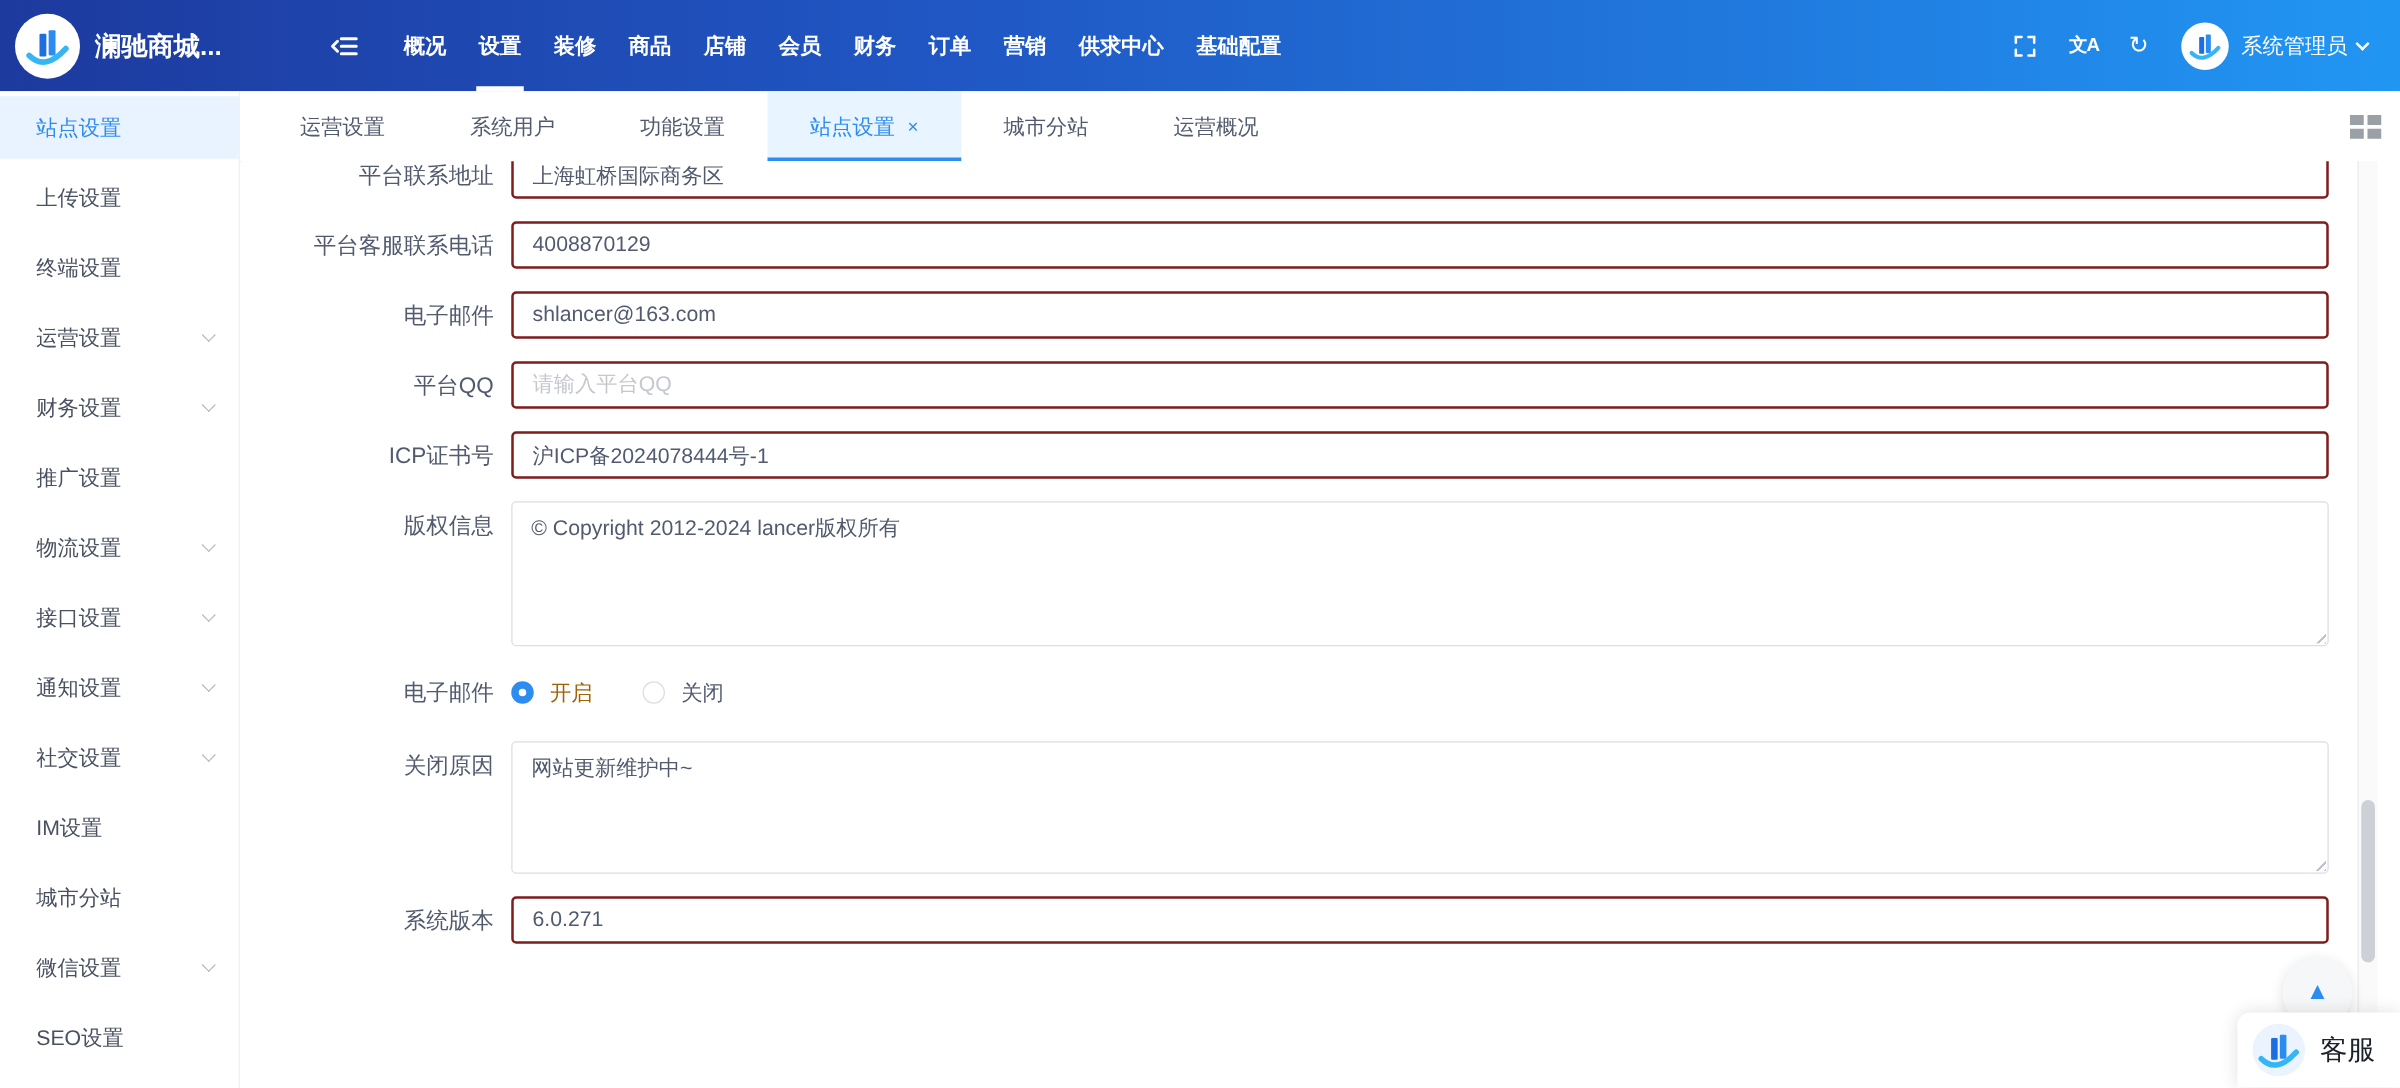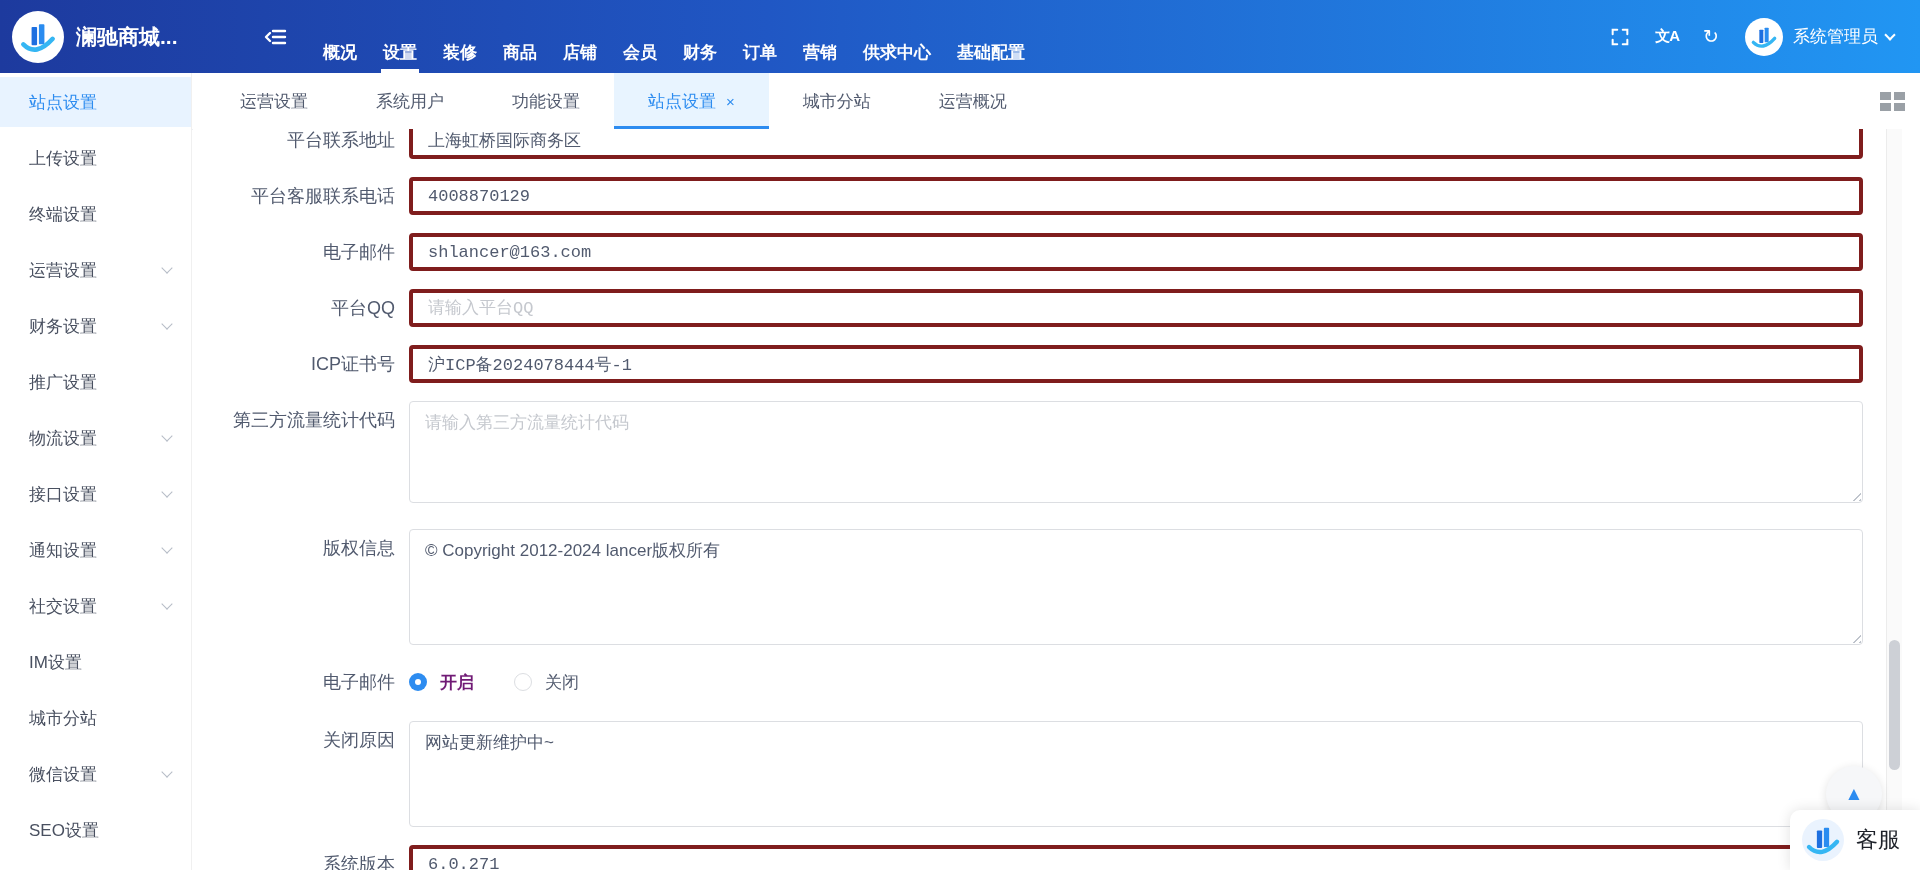--- a/index.html
+++ b/index.html
@@ -10,21 +10,21 @@
   .topbar { position:absolute; left:0; top:0; width:1920px; height:73px;
     background:linear-gradient(90deg,#1d3a9e 0%,#2057c4 40%,#2196f3 100%);
     display:flex; align-items:center; color:#fff; }
   .brand { display:flex; align-items:center; width:248px; padding-left:12px; }
   .logo-circle { width:52px; height:52px; border-radius:50%; background:#fff;
     display:flex; align-items:center; justify-content:center; flex:0 0 auto; }
   .brand-title { font-size:21px; font-weight:bold; margin-left:12px; white-space:nowrap; }
   .fold-icon { margin-left:16px; cursor:pointer; display:flex; }
   .topmenu { display:flex; margin-left:22px; height:73px; }
   .topmenu-item { position:relative; font-size:17px; font-weight:bold; line-height:73px;
-    padding:16px 13px; cursor:pointer; white-space:nowrap; }
+    padding:0 13px; cursor:pointer; white-space:nowrap; }
   .topmenu-item.active:after { content:""; position:absolute; left:50%; bottom:0;
     transform:translateX(-50%); width:38px; height:4px; background:#fff; }
   .topbar-right { margin-left:auto; display:flex; align-items:center; padding-right:26px; }
   .tb-icon { margin-left:24px; cursor:pointer; display:flex; align-items:center;
     font-size:19px; color:#fff; }
   .translate-icon { font-size:15px; font-weight:bold; letter-spacing:-1px; }
   .avatar { width:38px; height:38px; border-radius:50%; background:#fff; margin-left:26px;
     display:flex; align-items:center; justify-content:center; }
   .user-name { font-size:17px; margin-left:10px; cursor:pointer; }
   .caret-down { display:inline-block; border:solid #fff; border-width:0 2px 2px 0;
@@ -56,42 +56,42 @@
     padding:3.5px; transform:rotate(45deg); margin-top:-4px; }
 
   
   .content { position:absolute; left:193px; top:129px; right:0; bottom:0;
     background:#fff; overflow:hidden; }
   .form { margin-top:-8px; }
   .form-row { display:flex; align-items:flex-start; margin-bottom:18px; }
   .form-label { width:216px; padding-right:14px; text-align:right; font-size:18px;
     color:#515a6e; line-height:38px; flex:0 0 auto; white-space:nowrap; }
   .form-field { width:1454px; position:relative; }
-  .ipt { width:100%; height:38px; border:4px solid #7f1d1d; border-radius:4px;
+  .ipt { width:100%; height:38px; border:2px solid #7f1d1d; border-radius:4px;
     padding:0 15px; font-size:17px; color:#515a6e; outline:none; background:#fff;
-    font-family:Liberation Mono, monospace; }
+    font-family:Liberation Sans, sans-serif; }
   .ta { width:100%; border:1px solid #dcdee2; border-radius:4px; padding:8px 15px;
     font-size:17px; line-height:1.5; color:#515a6e; outline:none; resize:none;
     display:block; background:#fff; font-family:"Liberation Sans","DejaVu Sans",sans-serif; }
   ::placeholder { color:#c5c8ce; opacity:1; }
   .resize-handle { position:absolute; right:2px; bottom:2px; width:12px; height:12px;
     clip-path:polygon(100% 0,100% 100%,0 100%);
     background:repeating-linear-gradient(-45deg,#bfc4cc 0,#bfc4cc 1.5px,transparent 1.5px,transparent 4.5px); }
   .row-gap-lg { margin-bottom:26px; }
   .row-gap-md { margin-bottom:20px; }
   .radio-group { display:flex; align-items:center; height:38px; }
   .radio { display:flex; align-items:center; cursor:pointer; }
   .radio + .radio { margin-left:40px; }
   .radio-outer { width:18px; height:18px; border-radius:50%; position:relative;
     border:1px solid #dcdee2; background:#fff; }
   .radio.checked .radio-outer { border:none; background:#2d8cf0; }
   .radio.checked .radio-outer:after { content:""; position:absolute; left:6px; top:6px;
     width:6px; height:6px; border-radius:50%; background:#fff; }
   .radio-label { font-size:17px; margin-left:13px; color:#515a6e; }
-  .radio.checked .radio-label { color:#701a75;font-weight:bold; }
+  .radio.checked .radio-label { color:#a16207; }
 
   
   .scrollbar { position:absolute; right:18px; top:129px; bottom:0; width:16px;
     background:#fafafa; border-left:1px solid #ececec; }
   .scroll-thumb { position:absolute; left:2px; width:11px; top:511px; height:130px;
     background:#cdd0d6; border-radius:6px; }
   .back-top { position:absolute; right:38px; bottom:48px; width:56px; height:56px;
     border-radius:50%; background:#f6f7f9; box-shadow:0 2px 10px rgba(0,0,0,.12);
     display:flex; align-items:center; justify-content:center; cursor:pointer;
     color:#2d8cf0; font-size:19px; z-index:5; }
@@ -251,27 +251,20 @@
     <div class="form-row">
       <div class="form-label">平台QQ</div>
       <div class="form-field"><input class="ipt" placeholder="请输入平台QQ" style=""></div>
     </div>
 
     <div class="form-row">
       <div class="form-label">ICP证书号</div>
       <div class="form-field"><input class="ipt" value="沪ICP备2024078444号-1" style=""></div>
     </div>
 
-    <div class="form-row row-gap-lg">
-      <div class="form-label">第三方流量统计代码</div>
-      <div class="form-field">
-        <textarea class="ta" style="height: 102px;" placeholder="请输入第三方流量统计代码"></textarea>
-        <span class="resize-handle"></span>
-      </div>
-    </div>
 
     <div class="form-row">
       <div class="form-label">版权信息</div>
       <div class="form-field">
         <textarea class="ta" style="height: 116px;">© Copyright 2012-2024 lancer版权所有</textarea>
         <span class="resize-handle"></span>
       </div>
     </div>
 
     <div class="form-row row-gap-md">

